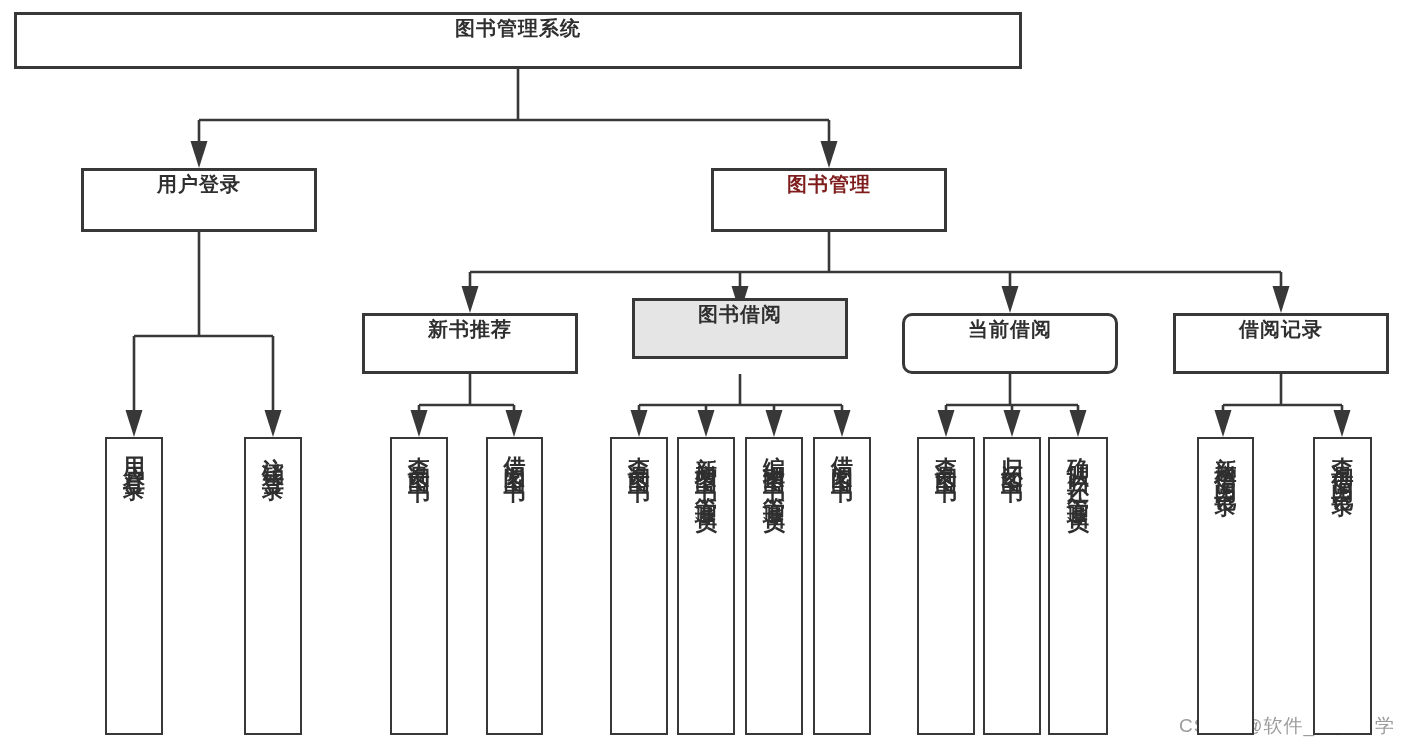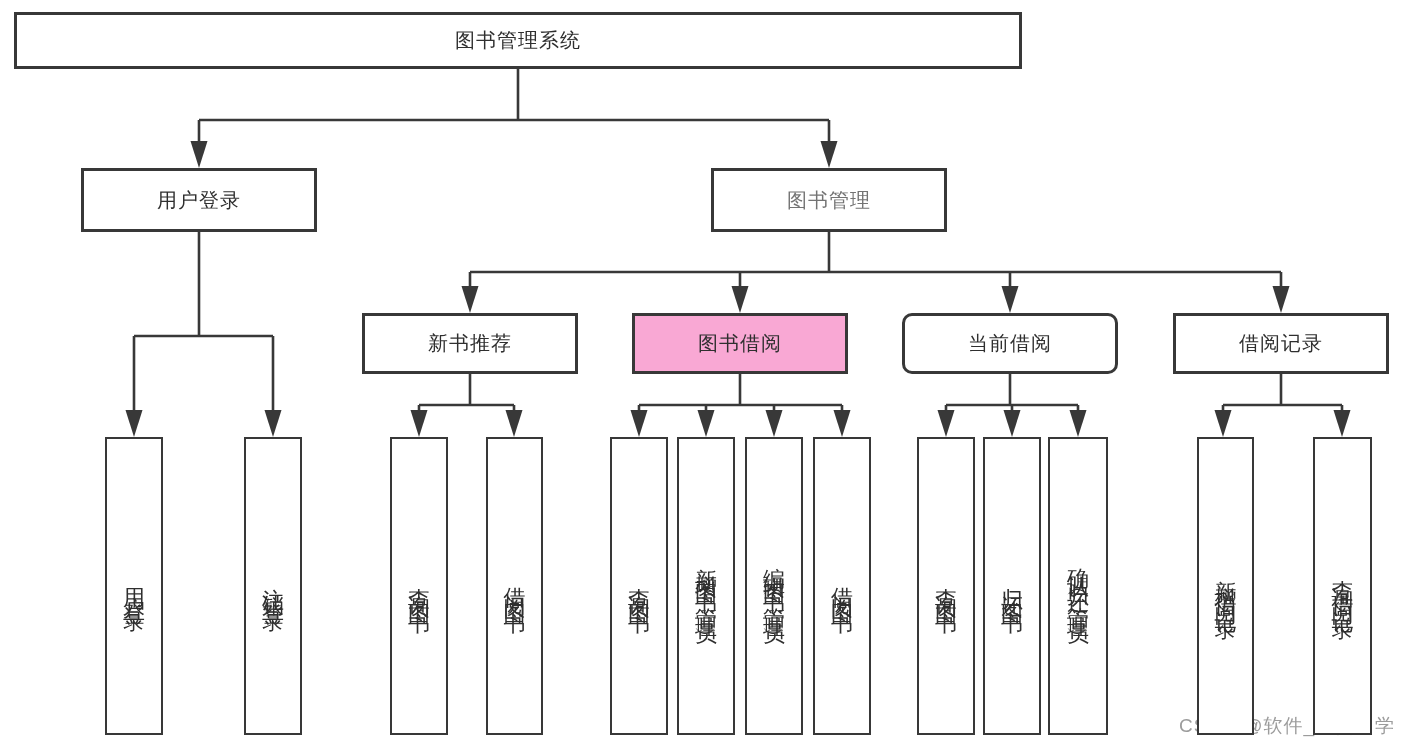--- a/index.html
+++ b/index.html
@@ -16,23 +16,24 @@
     left: 0; top: 0;
     width: 1405px; height: 747px;
     pointer-events: none;
   }
   .node {
     position: absolute;
     background: #ffffff;
     border: 3px solid #383838;
     box-sizing: border-box;
     display: flex;
-    align-items: center;
+    align-items: flex-start;
     justify-content: center;
     color: #2f2f2f;
+    font-weight: bold;
   }
   .node.horizontal .label {
     font-size: 20px;
     letter-spacing: 1px;
     white-space: nowrap;
   }
   .node.vertical {
     border-width: 2.5px;
   }
   .node.vertical .label {
@@ -100,27 +101,27 @@
         <polygon points="1342,437 1333.5,410 1350.5,410" fill="#383838"></polygon>
       </g>
     </svg>
   <div class="watermark" style="color: rgb(156, 156, 156);">CSDN @软件_小贺同学</div>
 <div class="node horizontal root" style="left: 14px; top: 12px; width: 1008px; height: 57px; border-color: rgb(56, 56, 56); background: rgb(255, 255, 255); color: rgb(47, 47, 47);">
       <span class="label">图书管理系统</span>
     </div>
     <div class="node horizontal" style="left: 81px; top: 168px; width: 236px; height: 64px; border-color: rgb(56, 56, 56); background: rgb(255, 255, 255); color: rgb(47, 47, 47);">
       <span class="label">用户登录</span>
     </div>
-    <div class="node horizontal" style="left: 711px; top: 168px; width: 236px; height: 64px; border-color: rgb(56, 56, 56); background: rgb(255, 255, 255); color: #737373;">
+    <div class="node horizontal" style="left: 711px; top: 168px; width: 236px; height: 64px; border-color: rgb(56, 56, 56); background: rgb(255, 255, 255); color: #7f1d1d;">
       <span class="label">图书管理</span>
     </div>
     <div class="node horizontal" style="left: 362px; top: 313px; width: 216px; height: 61px; border-color: rgb(56, 56, 56); background: rgb(255, 255, 255); color: rgb(47, 47, 47);">
       <span class="label">新书推荐</span>
     </div>
-    <div class="node horizontal" style="left: 632px; top: 313px; width: 216px; height: 61px; border-color: rgb(56, 56, 56); background: #f9a8d4; color: rgb(47, 47, 47);">
+    <div class="node horizontal" style="left: 632px; top: 298px; width: 216px; height: 61px; border-color: rgb(56, 56, 56); background: #e5e5e5; color: rgb(47, 47, 47);">
       <span class="label">图书借阅</span>
     </div>
     <div class="node horizontal" style="left: 902px; top: 313px; width: 216px; height: 61px; border-color: rgb(56, 56, 56); background: rgb(255, 255, 255); color: rgb(47, 47, 47); border-radius: 10px;">
       <span class="label">当前借阅</span>
     </div>
     <div class="node horizontal" style="left: 1173px; top: 313px; width: 216px; height: 61px; border-color: rgb(56, 56, 56); background: rgb(255, 255, 255); color: rgb(47, 47, 47);">
       <span class="label">借阅记录</span>
     </div>
     <div class="node vertical" style="left: 105px; top: 437px; width: 58px; height: 298px; border-color: rgb(56, 56, 56); background: rgb(255, 255, 255); color: rgb(47, 47, 47);">
       <span class="label">用户登录</span>

